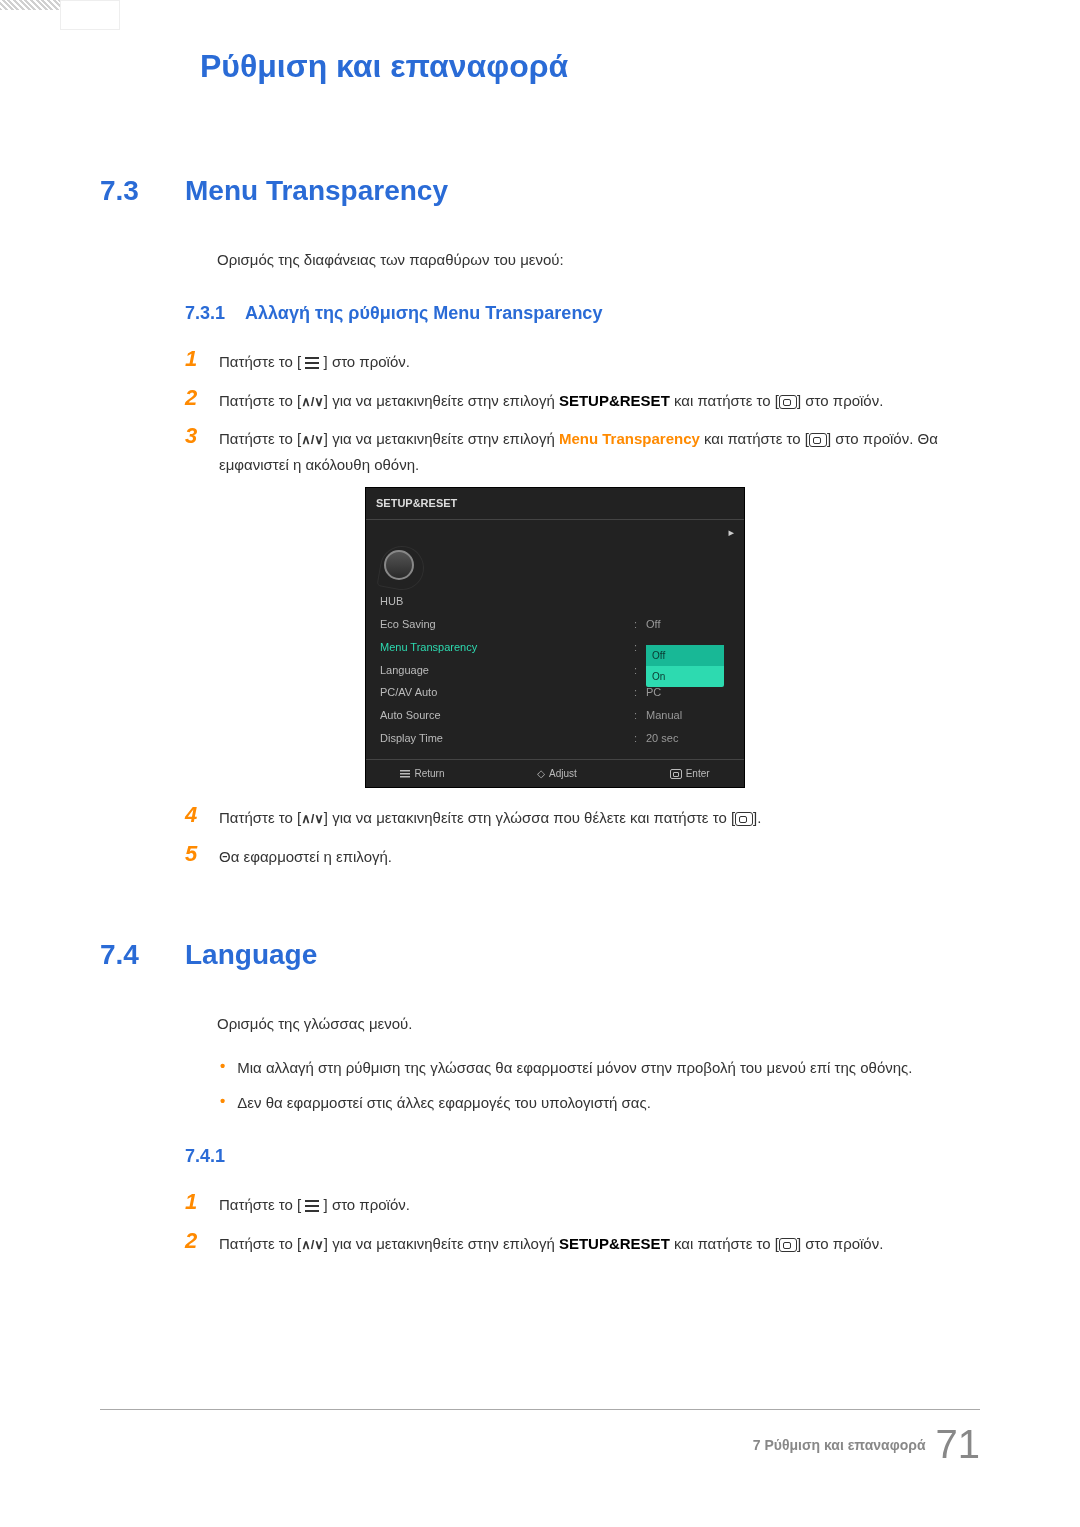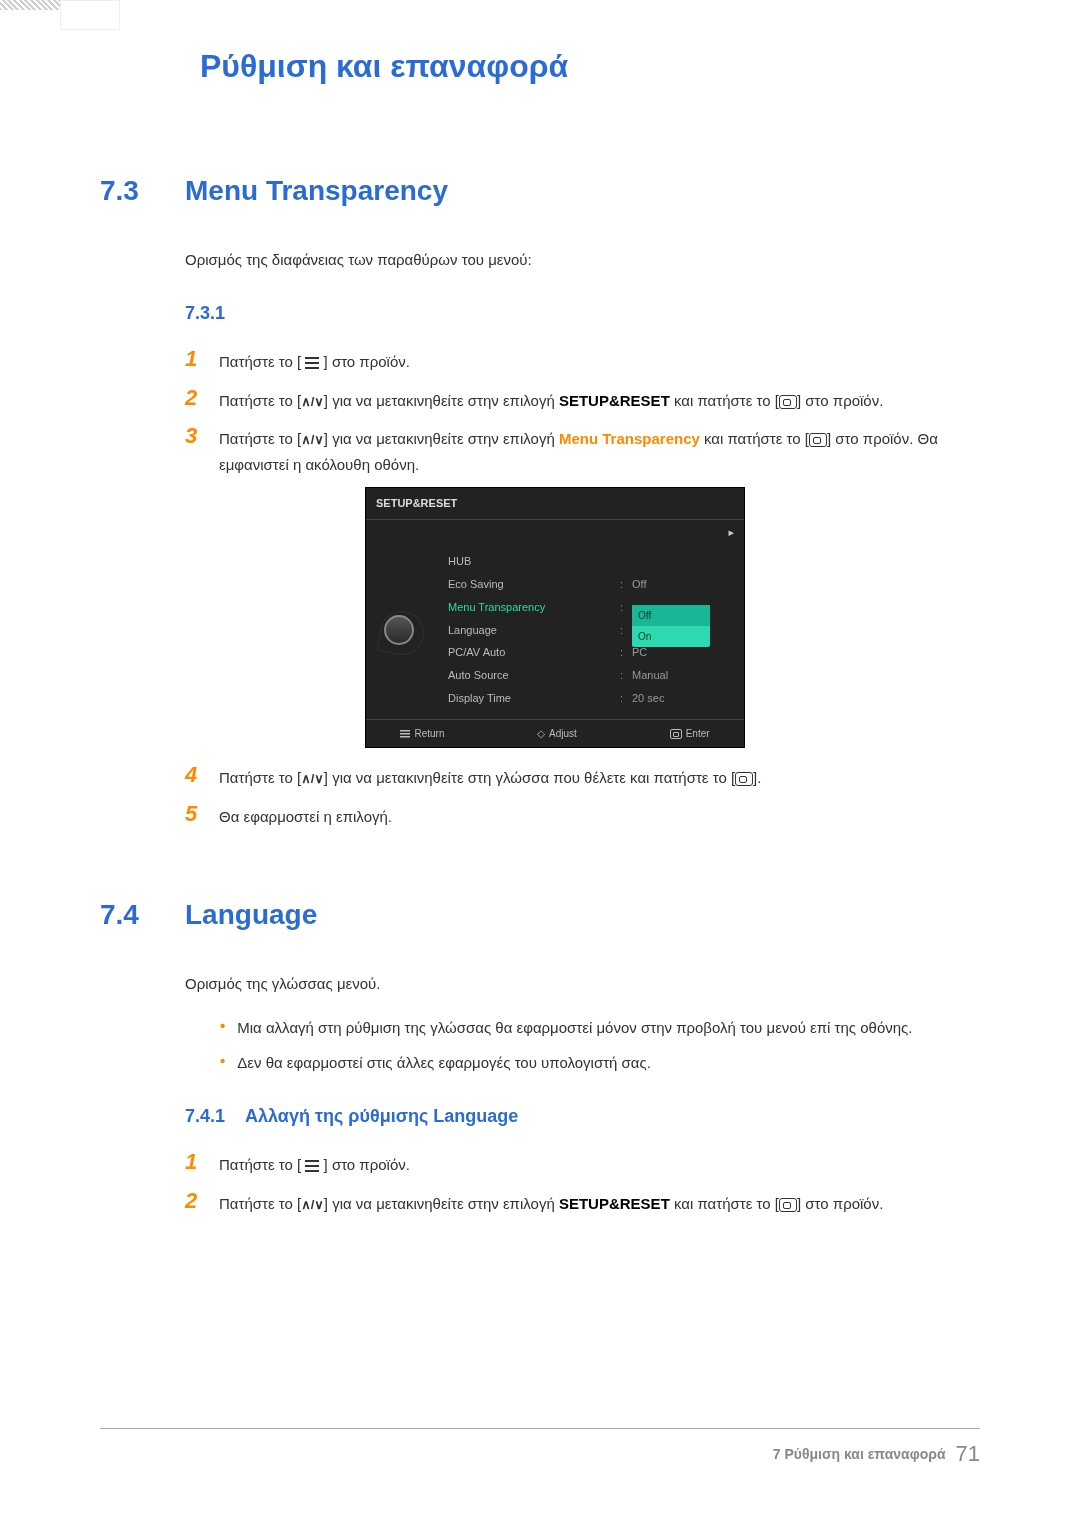--- a/index.html
+++ b/index.html
@@ -8,21 +8,21 @@
   .corner { position: absolute; top: 0; left: 0; width: 130px; height: 40px; }
   .corner .bar { position: absolute; top: 0; left: 0; width: 70px; height: 10px;
     background: repeating-linear-gradient(45deg, #d0d0d0 0, #d0d0d0 2px, #fff 2px, #fff 4px); }
   .corner .tab { position: absolute; top: 0; left: 60px; width: 60px; height: 30px; background: #fff; border: 1px solid #eee; }
   .chapter-title { color: #2a6bd6; font-size: 32px; font-weight: bold; margin-left: 100px; margin-top: 8px; margin-bottom: 90px; }
   .section { margin-bottom: 70px; }
   .sec-head { display: flex; align-items: center; gap: 25px; margin-bottom: 40px; }
   .sec-num { color: #2a6bd6; font-size: 28px; font-weight: bold; width: 60px; }
   .sec-title { color: #2a6bd6; font-size: 28px; font-weight: bold; }
   .body { margin-left: 85px; font-size: 15px; line-height: 1.7; }
-  .body p { margin-bottom: 18px; }
+  .body p { margin-bottom: 18px; margin-left: 32px; }
   .sub-head { color: #2a6bd6; font-size: 18px; font-weight: bold; margin: 25px 0 18px 0; display: flex; gap: 20px; }
   .steps { list-style: none; }
   .steps li { display: flex; gap: 14px; margin-bottom: 10px; align-items: flex-start; }
   .step-num { color: #ff8a00; font-size: 22px; font-style: italic; font-weight: bold; width: 20px; flex-shrink: 0; line-height: 1.2; }
   .step-text { flex: 1; padding-top: 3px; }
   .bold-black { font-weight: bold; color: #000; }
   .bold-orange { font-weight: bold; color: #ff8a00; }
   .icon-menu { display:inline-block; width: 14px; height: 12px; vertical-align: -2px;
     background: linear-gradient(#333,#333) 0 0/100% 2px no-repeat,
                linear-gradient(#333,#333) 0 5px/100% 2px no-repeat,
@@ -30,21 +30,21 @@
   .icon-updown { display:inline-flex; align-items:center; font-weight:bold; font-size:13px; }
   .icon-enter-box { display:inline-block; width:18px; height:14px; border:1.5px solid #333; border-radius:3px; position:relative; vertical-align:-3px; }
   .icon-enter-box::before { content:""; position:absolute; left:3px; top:3px; width:6px; height:5px; border:1.5px solid #333; border-radius:2px; }
   .bullets { list-style: none; margin-left: 35px; margin-bottom: 20px; margin-top: 8px;}
   .bullets li { display:flex; gap:12px; margin-bottom:10px; }
   .bullet-dot { color:#ff8a00; font-weight:bold; line-height:1.5; }
   
   .osd { width: 380px; background:#222; color:#bbb; font-size:11px; margin: 10px 0 14px 180px; border:1px solid #000; }
   .osd-title { padding:6px 10px; border-bottom:1px solid #444; font-weight:bold; color:#ddd; font-size:11px;}
   .osd-arrow { text-align:right; padding:3px 10px; color:#ccc; font-size:11px; }
-  .osd-body { display:flex; padding: 6px 28px 10px 10px; gap:23px; }
+  .osd-body { display:flex; padding: 6px 14px 10px 10px; gap:10px;flex-direction:column; }
   .osd-dial { width:45px; display:flex; align-items:center; justify-content:center; }
   .dial { width:30px; height:30px; border:2px solid #888; border-radius:50%; position:relative; background:linear-gradient(#555,#2a2a2a); }
   .dial::after { content:""; position:absolute; top:-6px; left:-6px; width:42px; height:42px; border:1px solid #444; border-radius:50% 50% 50% 10%; transform:rotate(10deg); opacity:0.4;}
   .osd-list { flex:1; }
   .osd-row { display:flex; padding:2px 4px; gap:6px; align-items:center; }
   .osd-label { flex:1; }
   .osd-colon { width:6px; color:#888; }
   .osd-val { width:80px; color:#999; }
   .osd-row.sel .osd-label { color:#2ddab0; }
   .osd-dropdown { position:relative; }
@@ -55,21 +55,21 @@
   .osd-footer span { display:flex; align-items:center; gap:4px; }
   .foot-icon-menu { display:inline-block; width:10px; height:8px; background:
      linear-gradient(#bbb,#bbb)0 0/100% 1.5px no-repeat,
      linear-gradient(#bbb,#bbb)0 3px/100% 1.5px no-repeat,
      linear-gradient(#bbb,#bbb)0 6px/100% 1.5px no-repeat; }
   .foot-icon-enter { display:inline-block; width:12px; height:10px; border:1px solid #bbb; border-radius:2px; position:relative;}
   .foot-icon-enter::before{content:"";position:absolute;left:2px;top:2px;width:4px;height:3px;border:1px solid #bbb;border-radius:1px;}
   
   .page-footer { position:absolute; bottom:60px; left:100px; right:100px; border-top:1px solid #aaa; padding-top:12px; display:flex; justify-content:flex-end; align-items:center; gap:10px; }
   .footer-text { color:#888; font-weight:bold; font-size:14px; }
-  .footer-num { color:#888; font-size:22px; font-weight:normal; }
+  .footer-num { color:#888; font-size:40px; font-weight:normal; }
 </style>
 </head>
 <body>
 
 <div class="page">
   <div class="corner">
     <div class="bar"></div>
     <div class="tab"></div>
   </div>
 
@@ -78,20 +78,21 @@
   <div class="section">
     <div class="sec-head">
       <span class="sec-num">7.3</span>
       <span class="sec-title">Menu Transparency</span>
     </div>
     <div class="body">
       <p>Ορισμός της διαφάνειας των παραθύρων του μενού:</p>
 
       <div class="sub-head">
         <span>7.3.1</span>
+        <span>Αλλαγή της ρύθμισης Menu Transparency</span>
       </div>
 
       <ul class="steps">
         <li>
           <span class="step-num">1</span>
           <span class="step-text">
             <span>Πατήστε το [</span>&nbsp;<span class="icon-menu"></span>&nbsp;<span>] στο προϊόν.</span>
           </span>
         </li>
         <li>
@@ -200,21 +201,20 @@
             <span>Μια αλλαγή στη ρύθμιση της γλώσσας θα εφαρμοστεί μόνον στην προβολή του μενού επί της οθόνης.</span>
           </li>
         <li>
             <span class="bullet-dot">•</span>
             <span>Δεν θα εφαρμοστεί στις άλλες εφαρμογές του υπολογιστή σας.</span>
           </li>
       </ul>
 
       <div class="sub-head">
         <span>7.4.1</span>
-        <span>Αλλαγή της ρύθμισης Language</span>
       </div>
 
       <ul class="steps">
         <li>
           <span class="step-num">1</span>
           <span class="step-text">
             <span>Πατήστε το [</span>&nbsp;<span class="icon-menu"></span>&nbsp;<span>] στο προϊόν.</span>
           </span>
         </li>
         <li>

